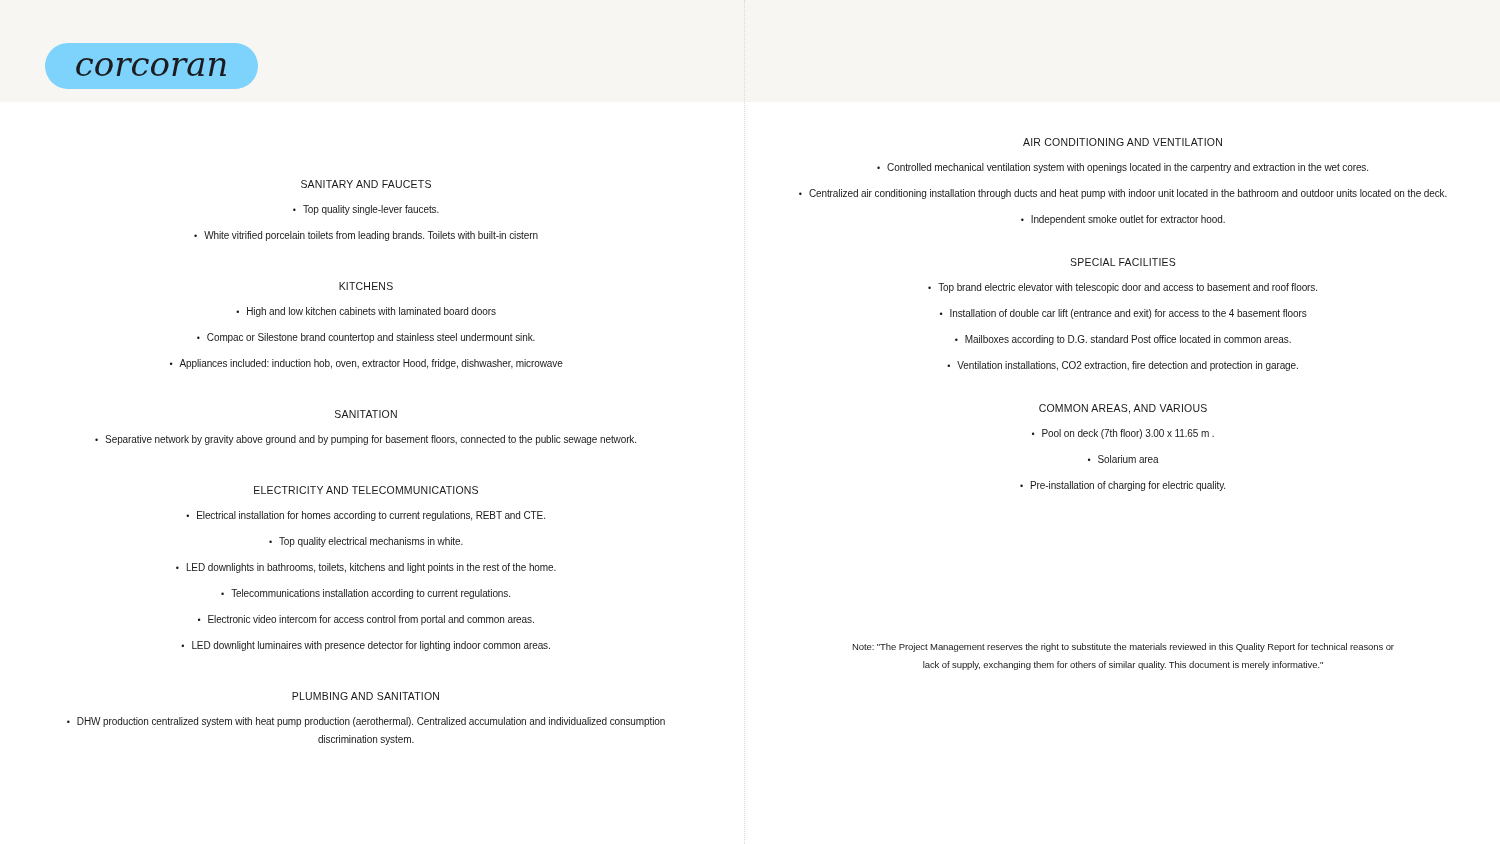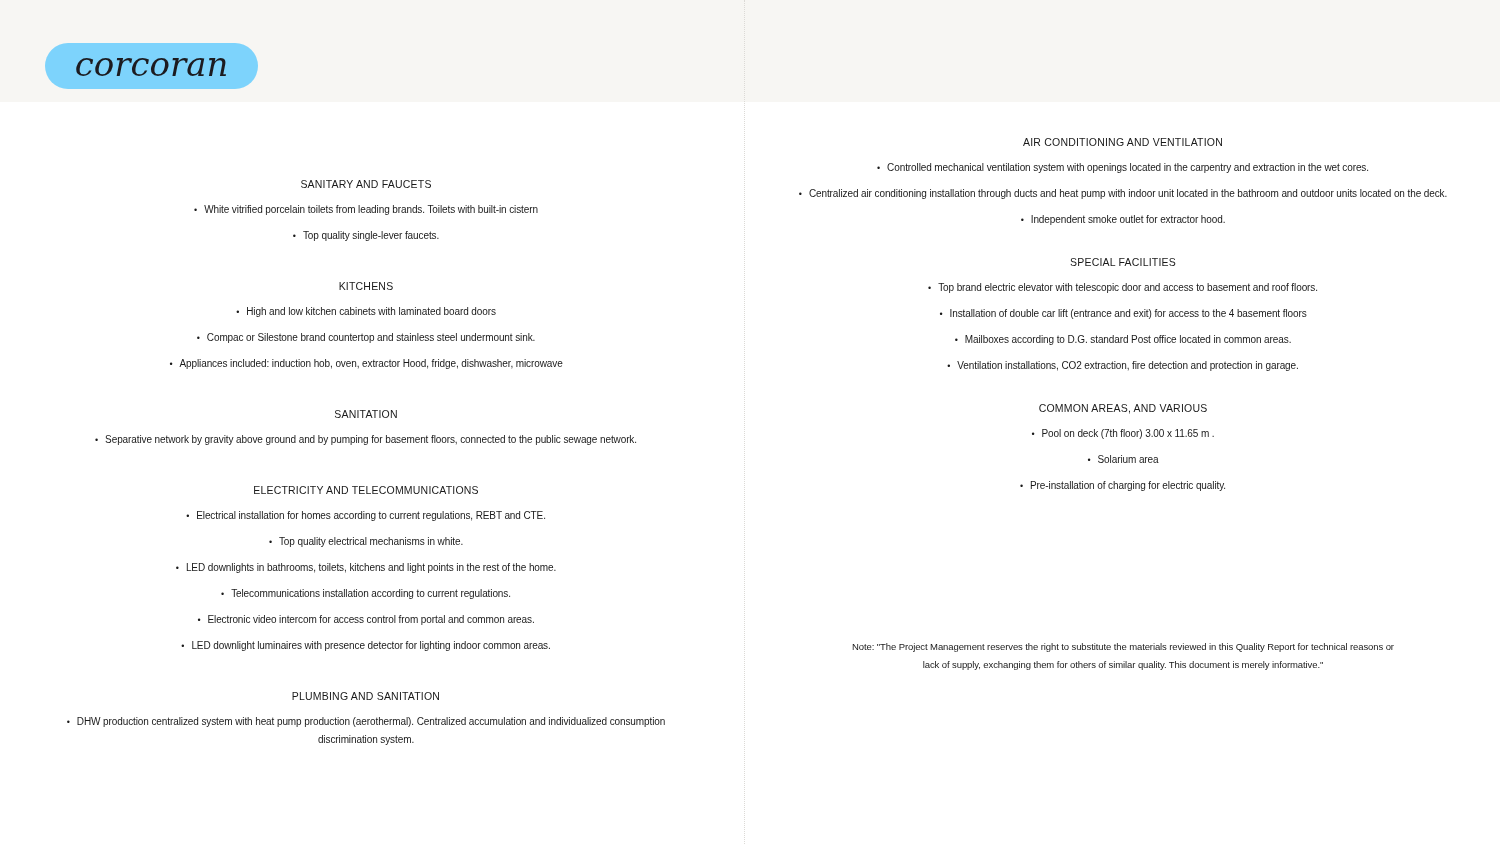--- a/index.html
+++ b/index.html
@@ -58,22 +58,22 @@
 
 <div class="logo-pill">
   <span class="logo-text">corcoran</span>
 </div>
 
 <div class="divider"></div>
 
 <div class="col col-left">
     <div class="section">
       <div class="section-title">SANITARY AND FAUCETS</div>
+      <div class="bullet-line"><span class="bullet-dot">•</span><span>Top quality single-lever faucets.</span></div>
       <div class="bullet-line"><span class="bullet-dot">•</span><span>White vitrified porcelain toilets from leading brands. Toilets with built-in cistern</span></div>
-      <div class="bullet-line"><span class="bullet-dot">•</span><span>Top quality single-lever faucets.</span></div>
     </div>
     <div class="section">
       <div class="section-title">KITCHENS</div>
       <div class="bullet-line"><span class="bullet-dot">•</span><span>High and low kitchen cabinets with laminated board doors</span></div>
       <div class="bullet-line"><span class="bullet-dot">•</span><span>Compac or Silestone brand countertop and stainless steel undermount sink.</span></div>
       <div class="bullet-line"><span class="bullet-dot">•</span><span>Appliances included: induction hob, oven, extractor Hood, fridge, dishwasher, microwave</span></div>
     </div>
     <div class="section">
       <div class="section-title">SANITATION</div>
       <div class="bullet-line"><span class="bullet-dot">•</span><span>Separative network by gravity above ground and by pumping for basement floors, connected to the public sewage network.</span></div>

